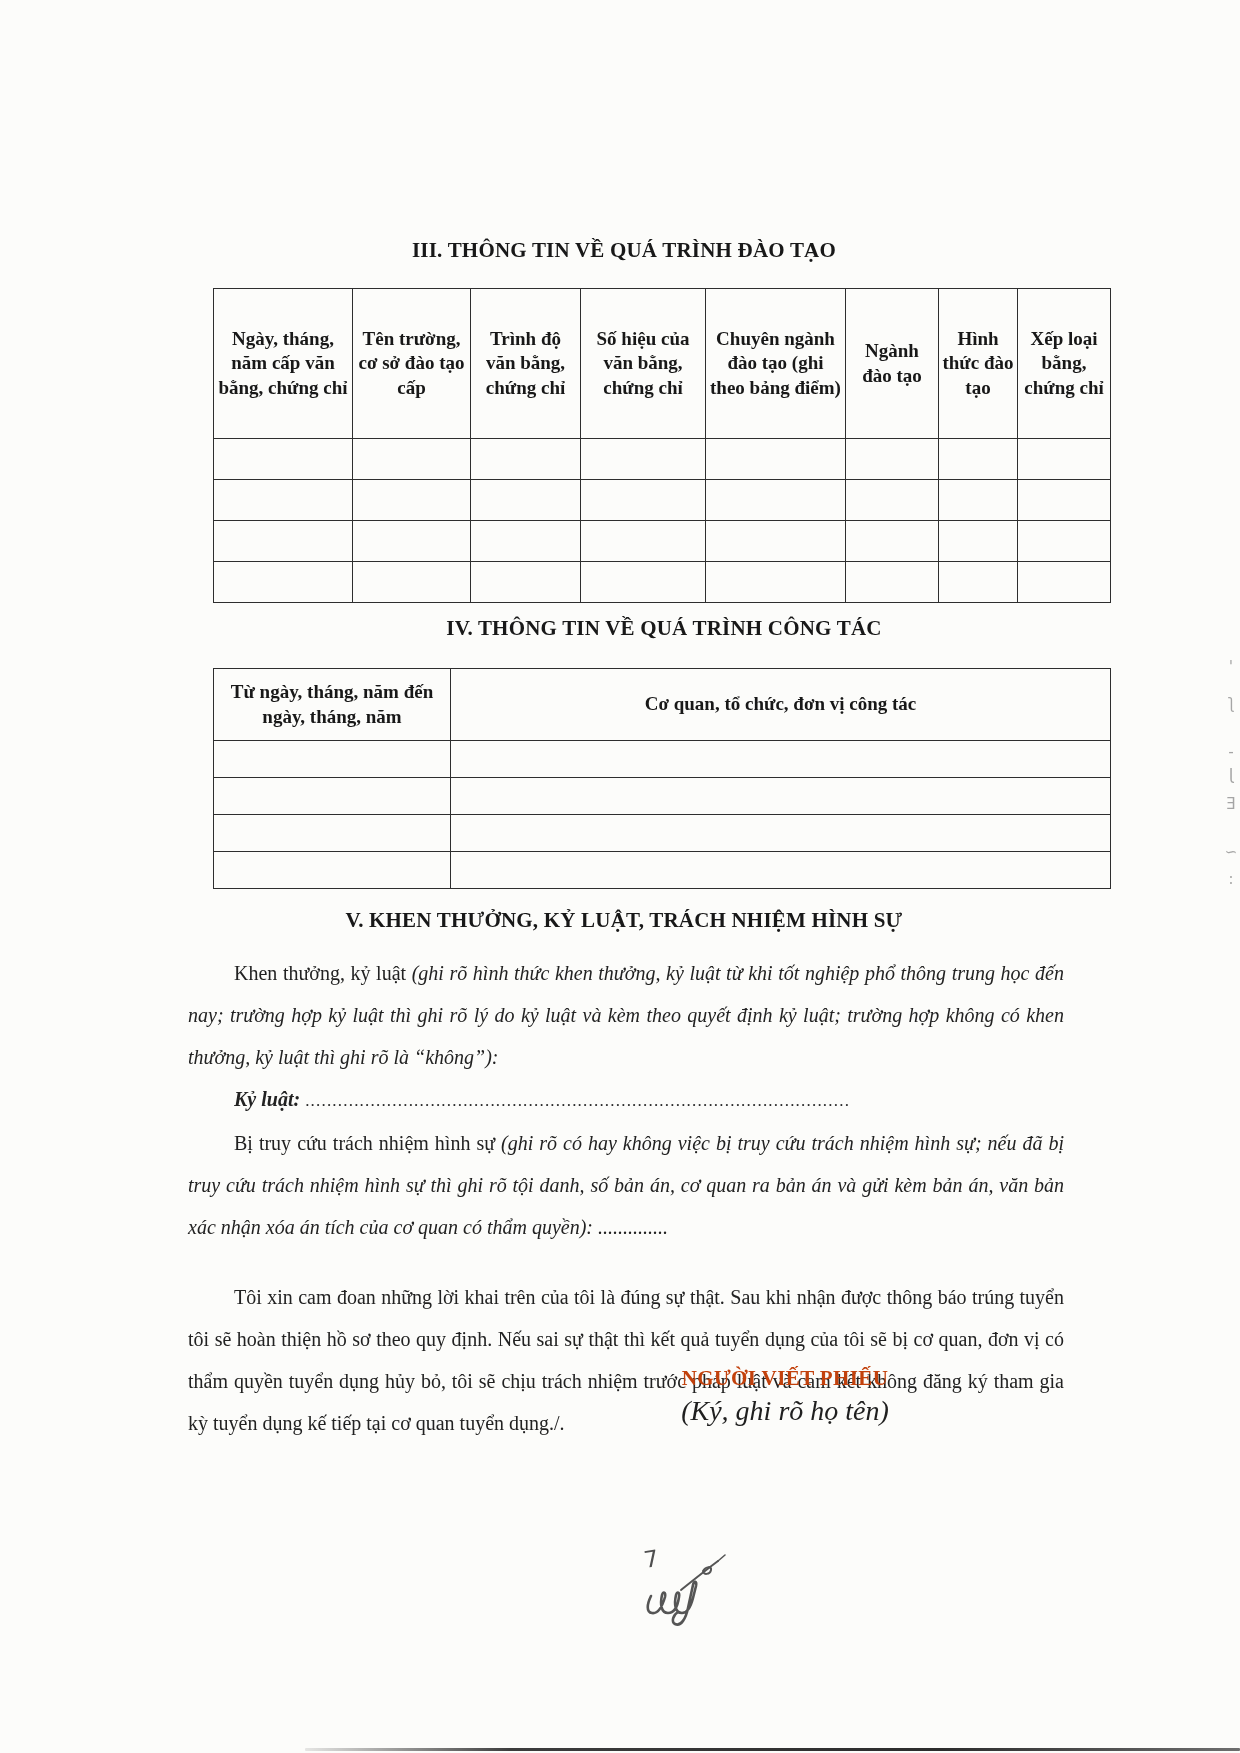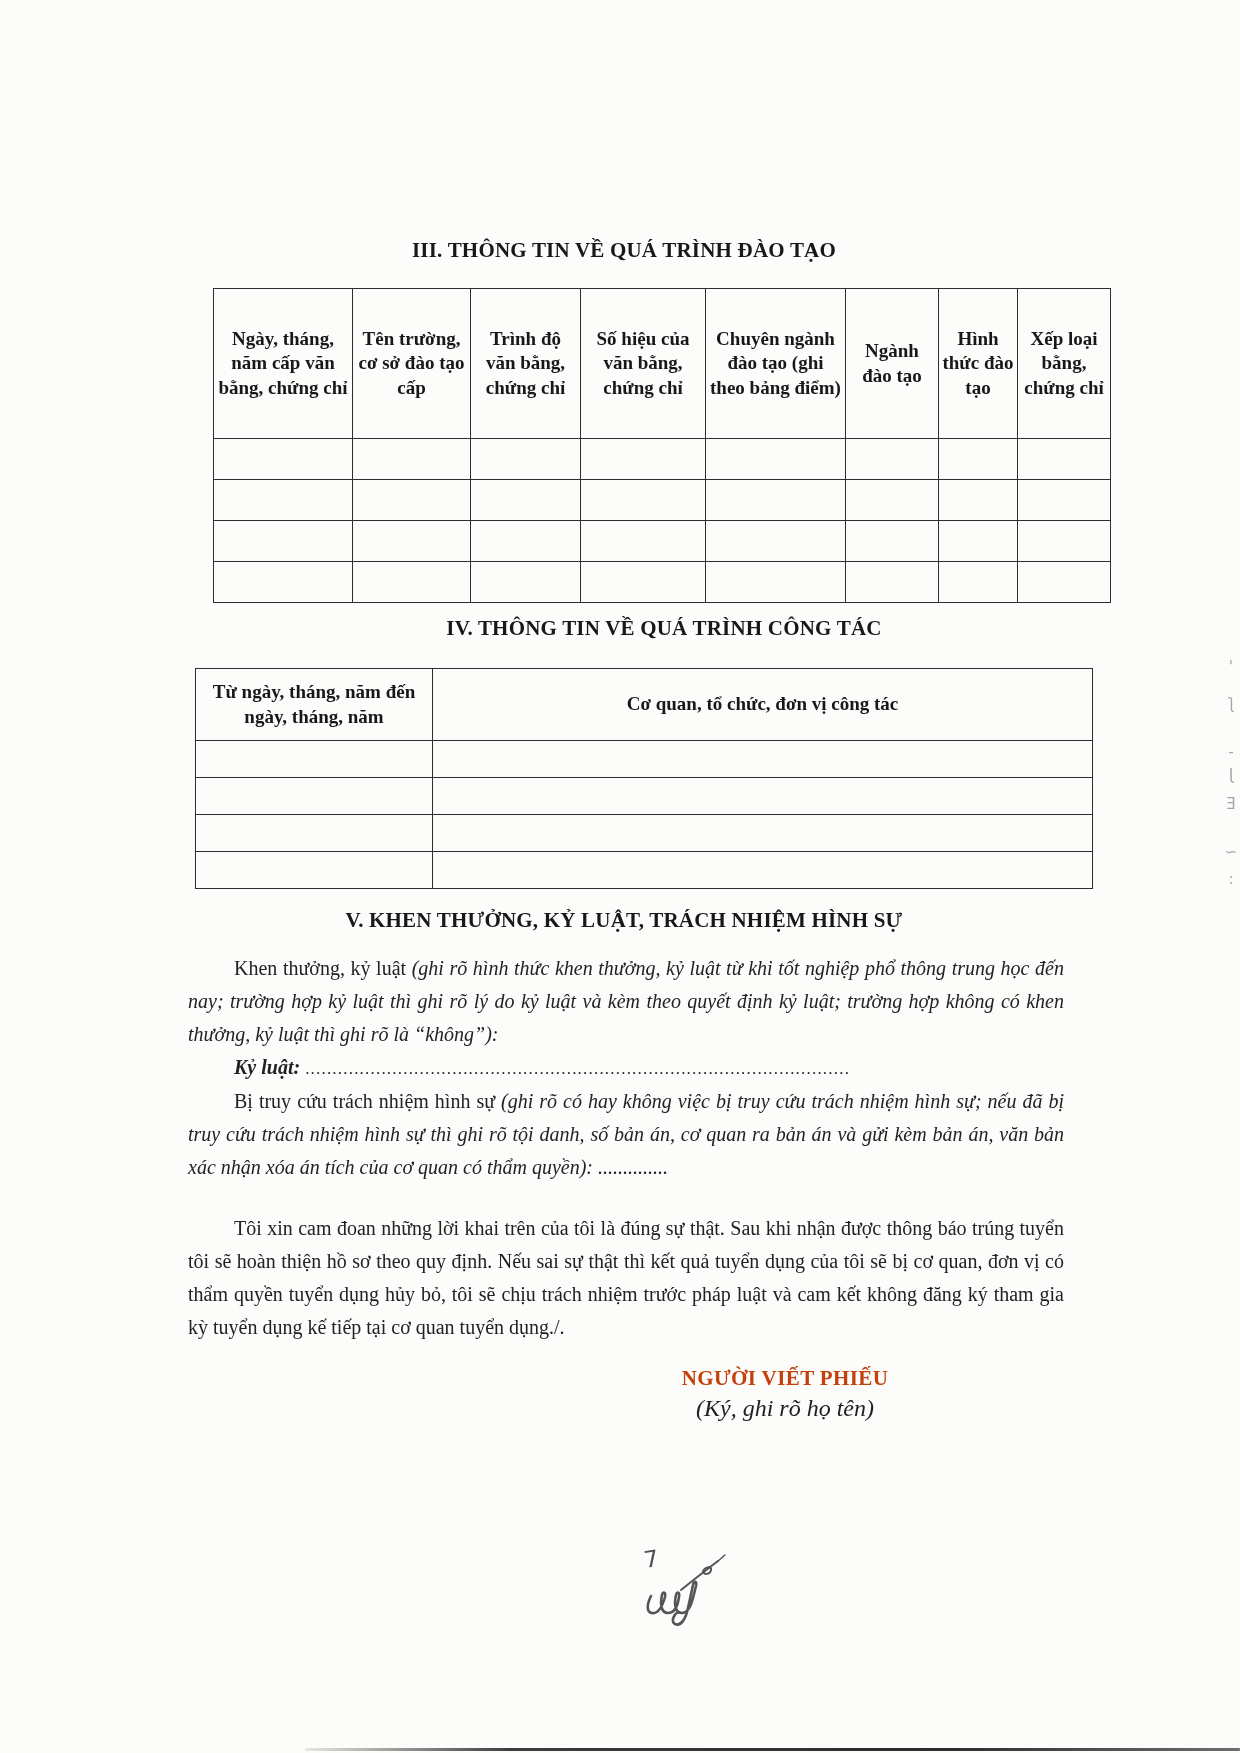--- a/index.html
+++ b/index.html
@@ -12,45 +12,45 @@
   .heading {
     position:absolute; left:4px; width:100%; text-align:center;
     font-weight:bold; font-size:21px; letter-spacing:.2px; color:#181818;
   }
   .h3 { top:238px; }
   .h4 { top:616px;margin-left:40px; }
   .h5 { top:908px; }
 
   table { position:absolute; border-collapse:collapse; table-layout:fixed;padding-left:36px; }
   .t1 { left:213px; top:288px; width:897px; }
-  .t2 { left:195px; top:668px; width:897px; }
+  .t2 { left:213px; top:668px; width:897px; }
   th,td { border:1.6px solid #2e2e2e; }
   th {
     font-size:19px; font-weight:bold; line-height:1.27;
     padding:4px 3px; vertical-align:middle; text-align:center; color:#181818;
   }
   .t1 thead tr { height:150px; }
   .t1 tbody tr { height:41px; }
   .t2 thead tr { height:72px; }
   .t2 tbody tr { height:37px; }
 
   .textblock {
     position:absolute; left:188px; top:952px; width:876px;
-    font-size:20px; line-height:33px; color:#222;
+    font-size:20px; line-height:42px; color:#222;
   }
   .textblock p.just { text-align:justify; text-indent:46px; }
   .it { font-style:italic; }
   .fill { margin-left:46px; white-space:nowrap; overflow:hidden; }
   .fill .lbl { font-weight:bold; font-style:italic; }
   .fill .dots { font-weight:normal; letter-spacing:1.2px; font-size:17px; color:#2a2a2a; }
   .commit { margin-top:28px; }
 
   .signer { position:absolute; left:565px; top:1366px; width:440px; text-align:center; }
   .signer-title { font-weight:bold; font-size:21px; letter-spacing:.4px; color:#c2410c; }
-  .signer-note { font-style:italic; font-size:24px; margin-top:4px; }
+  .signer-note { font-style:italic; font-size:28px; margin-top:4px; }
 
   .pagenum {
     position:absolute; left:644px; top:1546px; font-size:23px; color:#4f4f4f;
     transform:rotate(-9deg); font-family:"DejaVu Sans",sans-serif;
   }
   .signature { position:absolute; left:618px; top:1538px; }
 
   .edge-mark {
     position:absolute; left:1224px; width:14px; text-align:center;
     color:#979797; font-size:15px; opacity:.85; transform:scaleX(-1);

